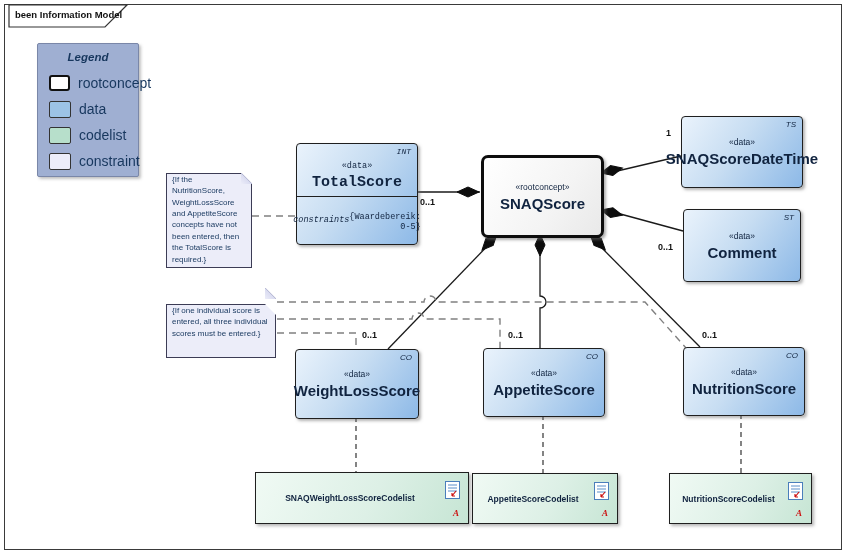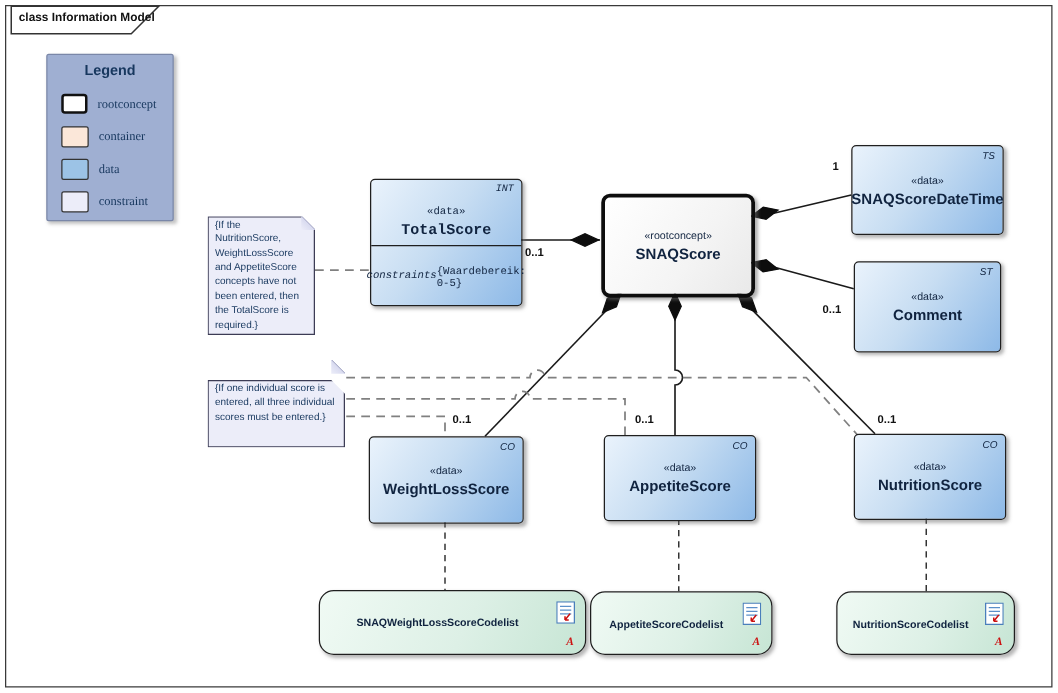--- a/index.html
+++ b/index.html
@@ -13,57 +13,57 @@
 
   
   .tab-label{left:15px;top:9px;font-size:9.5px;font-weight:bold;color:#111;z-index:3;}
 
   
   .legend{
     left:37px;top:43px;width:100px;height:132px;
     background:#9FAFD2;border:1px solid #7a87a8;border-radius:2px;
     box-shadow:2px 2px 3px rgba(120,120,120,.45);
   }
-  .legend-title{text-align:center;font-weight:bold;font-size:11.5px;color:#17375E;margin-top:7px;}
+  .legend-title{text-align:center;font-weight:bold;font-size:11.5px;color:#17375E;margin-top:7px;font-style:italic;}
   .legend-items{margin:7px 0 0 11px;}
   .legend-row{display:flex;align-items:center;height:26px;}
   .swatch{width:20px;height:15px;border:1px solid #333;border-radius:2px;margin-right:8px;flex:0 0 auto;}
   .swatch.root{background:#fff;border:2.5px solid #111;border-radius:3px;width:17px;height:12px;}
   .swatch.container{background:#FBE7D9;}
   .swatch.data{background:#9CC3E6;}
   .swatch.codelist{background:#B7DFCB;}
   .swatch.constraint{background:#ECEDF9;}
-  .legend-row span{font-size:10px;color:#17375E;font-family:Liberation Serif, serif;}
+  .legend-row span{font-size:14px;color:#17375E;}
 
   
   .box{
     border:1px solid #1f1f1f;border-radius:4px;
     box-shadow:2px 2px 3px rgba(110,110,110,.5);
     background:linear-gradient(125deg,#eaf3fc 0%,#c7ddf2 45%,#8db9e7 100%);
   }
   .box .tag{position:absolute;top:3px;right:6px;font-style:italic;font-size:8px;color:#10233f;}
   .stereo{font-size:8.5px;color:#10233f;}
-  .cname{font-size:12px;font-weight:bold;color:#10233f;margin-top:3px;}
+  .cname{font-size:15px;font-weight:bold;color:#10233f;margin-top:3px;}
   .center-col{display:flex;flex-direction:column;align-items:center;justify-content:center;height:100%;}
 
   .box-root{
     border:3px solid #0d0d0d;border-radius:7px;
     background:linear-gradient(125deg,#ffffff 0%,#f4f4f4 60%,#e9e9e9 100%);
     box-shadow:2px 2px 3px rgba(110,110,110,.55);
   }
 
   
   .comp-top{position:relative;height:52px;display:flex;flex-direction:column;align-items:center;justify-content:flex-end;padding-bottom:5px;box-sizing:border-box;}
   .comp-bot{border-top:1px solid #1f1f1f;height:47px;display:flex;flex-direction:row;align-items:center;justify-content:center;box-sizing:border-box;}
   .comp-label{font-style:italic;font-size:8.5px;color:#10233f;}
-  .constraint-text{font-size:8.5px;color:#10233f;margin-top:3px;}
+  .constraint-text{font-size:8.5px;color:#10233f;margin-top:3px;text-align:right;}
 
   
   .box-codelist{
-    border:1px solid #1f1f1f;border-radius:12px;
+    border:1px solid #1f1f1f;border-radius:0;
     background:linear-gradient(115deg,#f0faf4 0%,#ddf0e6 55%,#c6e5d4 100%);
     box-shadow:2px 2px 3px rgba(110,110,110,.5);
   }
   .codelist-name{position:absolute;left:6px;right:30px;top:0;height:100%;display:flex;align-items:center;justify-content:center;font-size:8.5px;font-weight:bold;color:#10233f;text-align:center;}
   .doc-icon{position:absolute;right:8px;top:8px;}
   .artifact-a{position:absolute;right:9px;bottom:5px;color:#cc1111;font-family:"Liberation Serif",serif;font-style:italic;font-weight:bold;font-size:9px;}
 
   
   .note{
     background:#ECEDF9;border:1px solid #3c3c55;
@@ -121,36 +121,36 @@
       <path d="M277 333 H356 V349"></path>
     </g>
 
     <g stroke="#333" stroke-width="1.2" fill="none" stroke-dasharray="5 4">
       <path d="M356 417 V472"></path>
       <path d="M543 415 V473"></path>
       <path d="M741 414 V473"></path>
     </g>
   </svg>
 
-  <div class="abs tab-label">class Information Model</div>
+  <div class="abs tab-label">been Information Model</div>
 
   <div class="abs legend">
     <div class="legend-title">Legend</div>
     <div class="legend-items">
       <div class="legend-row">
         <div class="swatch root"></div>
         <span>rootconcept</span>
       </div>
       <div class="legend-row">
-        <div class="swatch container"></div>
-        <span>container</span>
-      </div>
-      <div class="legend-row">
         <div class="swatch data"></div>
         <span>data</span>
+      </div>
+      <div class="legend-row">
+        <div class="swatch codelist"></div>
+        <span>codelist</span>
       </div>
       <div class="legend-row">
         <div class="swatch constraint"></div>
         <span>constraint</span>
       </div>
     </div>
   </div>
 
   <div class="abs note" style="left:166px;top:173px;width:86px;height:95px;">
     <span>{If the NutritionScore, WeightLossScore and AppetiteScore concepts have not been entered, then the TotalScore is required.}</span>

